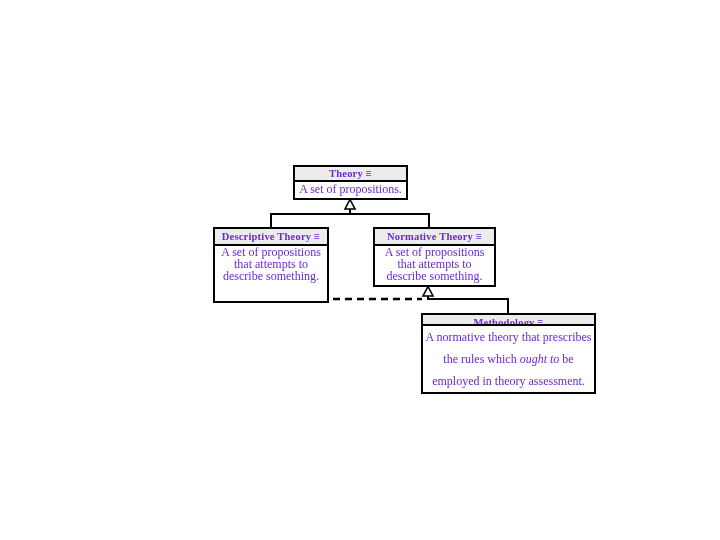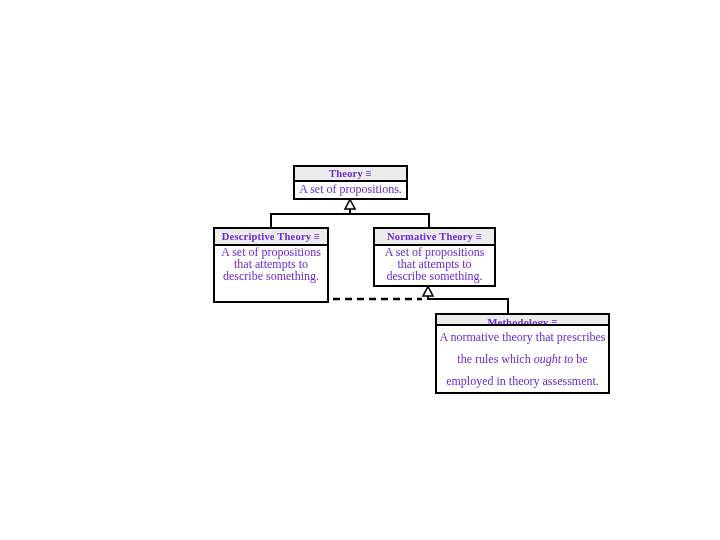--- a/index.html
+++ b/index.html
@@ -62,21 +62,21 @@
   #box-theory .uml-body .body-text { line-height: 14px; }
 
   #box-descriptive  { left: 169px; top: 227px; width: 116px; height: 76px; }
   #box-normative    { left: 329px; top: 227px; width: 123px; height: 60px; }
   #box-descriptive .uml-header,
   #box-normative .uml-header,
   #box-methodology .uml-header { height: 15px; line-height: 15px; }
   #box-descriptive .uml-body { padding: 0 5px; }
   #box-normative .uml-body   { padding: 0 6px; }
 
-  #box-methodology  { left: 391px; top: 313px; width: 175px; height: 81px; }
+  #box-methodology  { left: 377px; top: 313px; width: 175px; height: 81px; }
   #box-methodology .uml-body { padding: 0 2px; }
   #box-methodology .uml-body .body-text { line-height: 22px; }
 
   .italic { font-style: italic; }
 </style>
 </head>
 <body>
 
 <div class="canvas">
 

